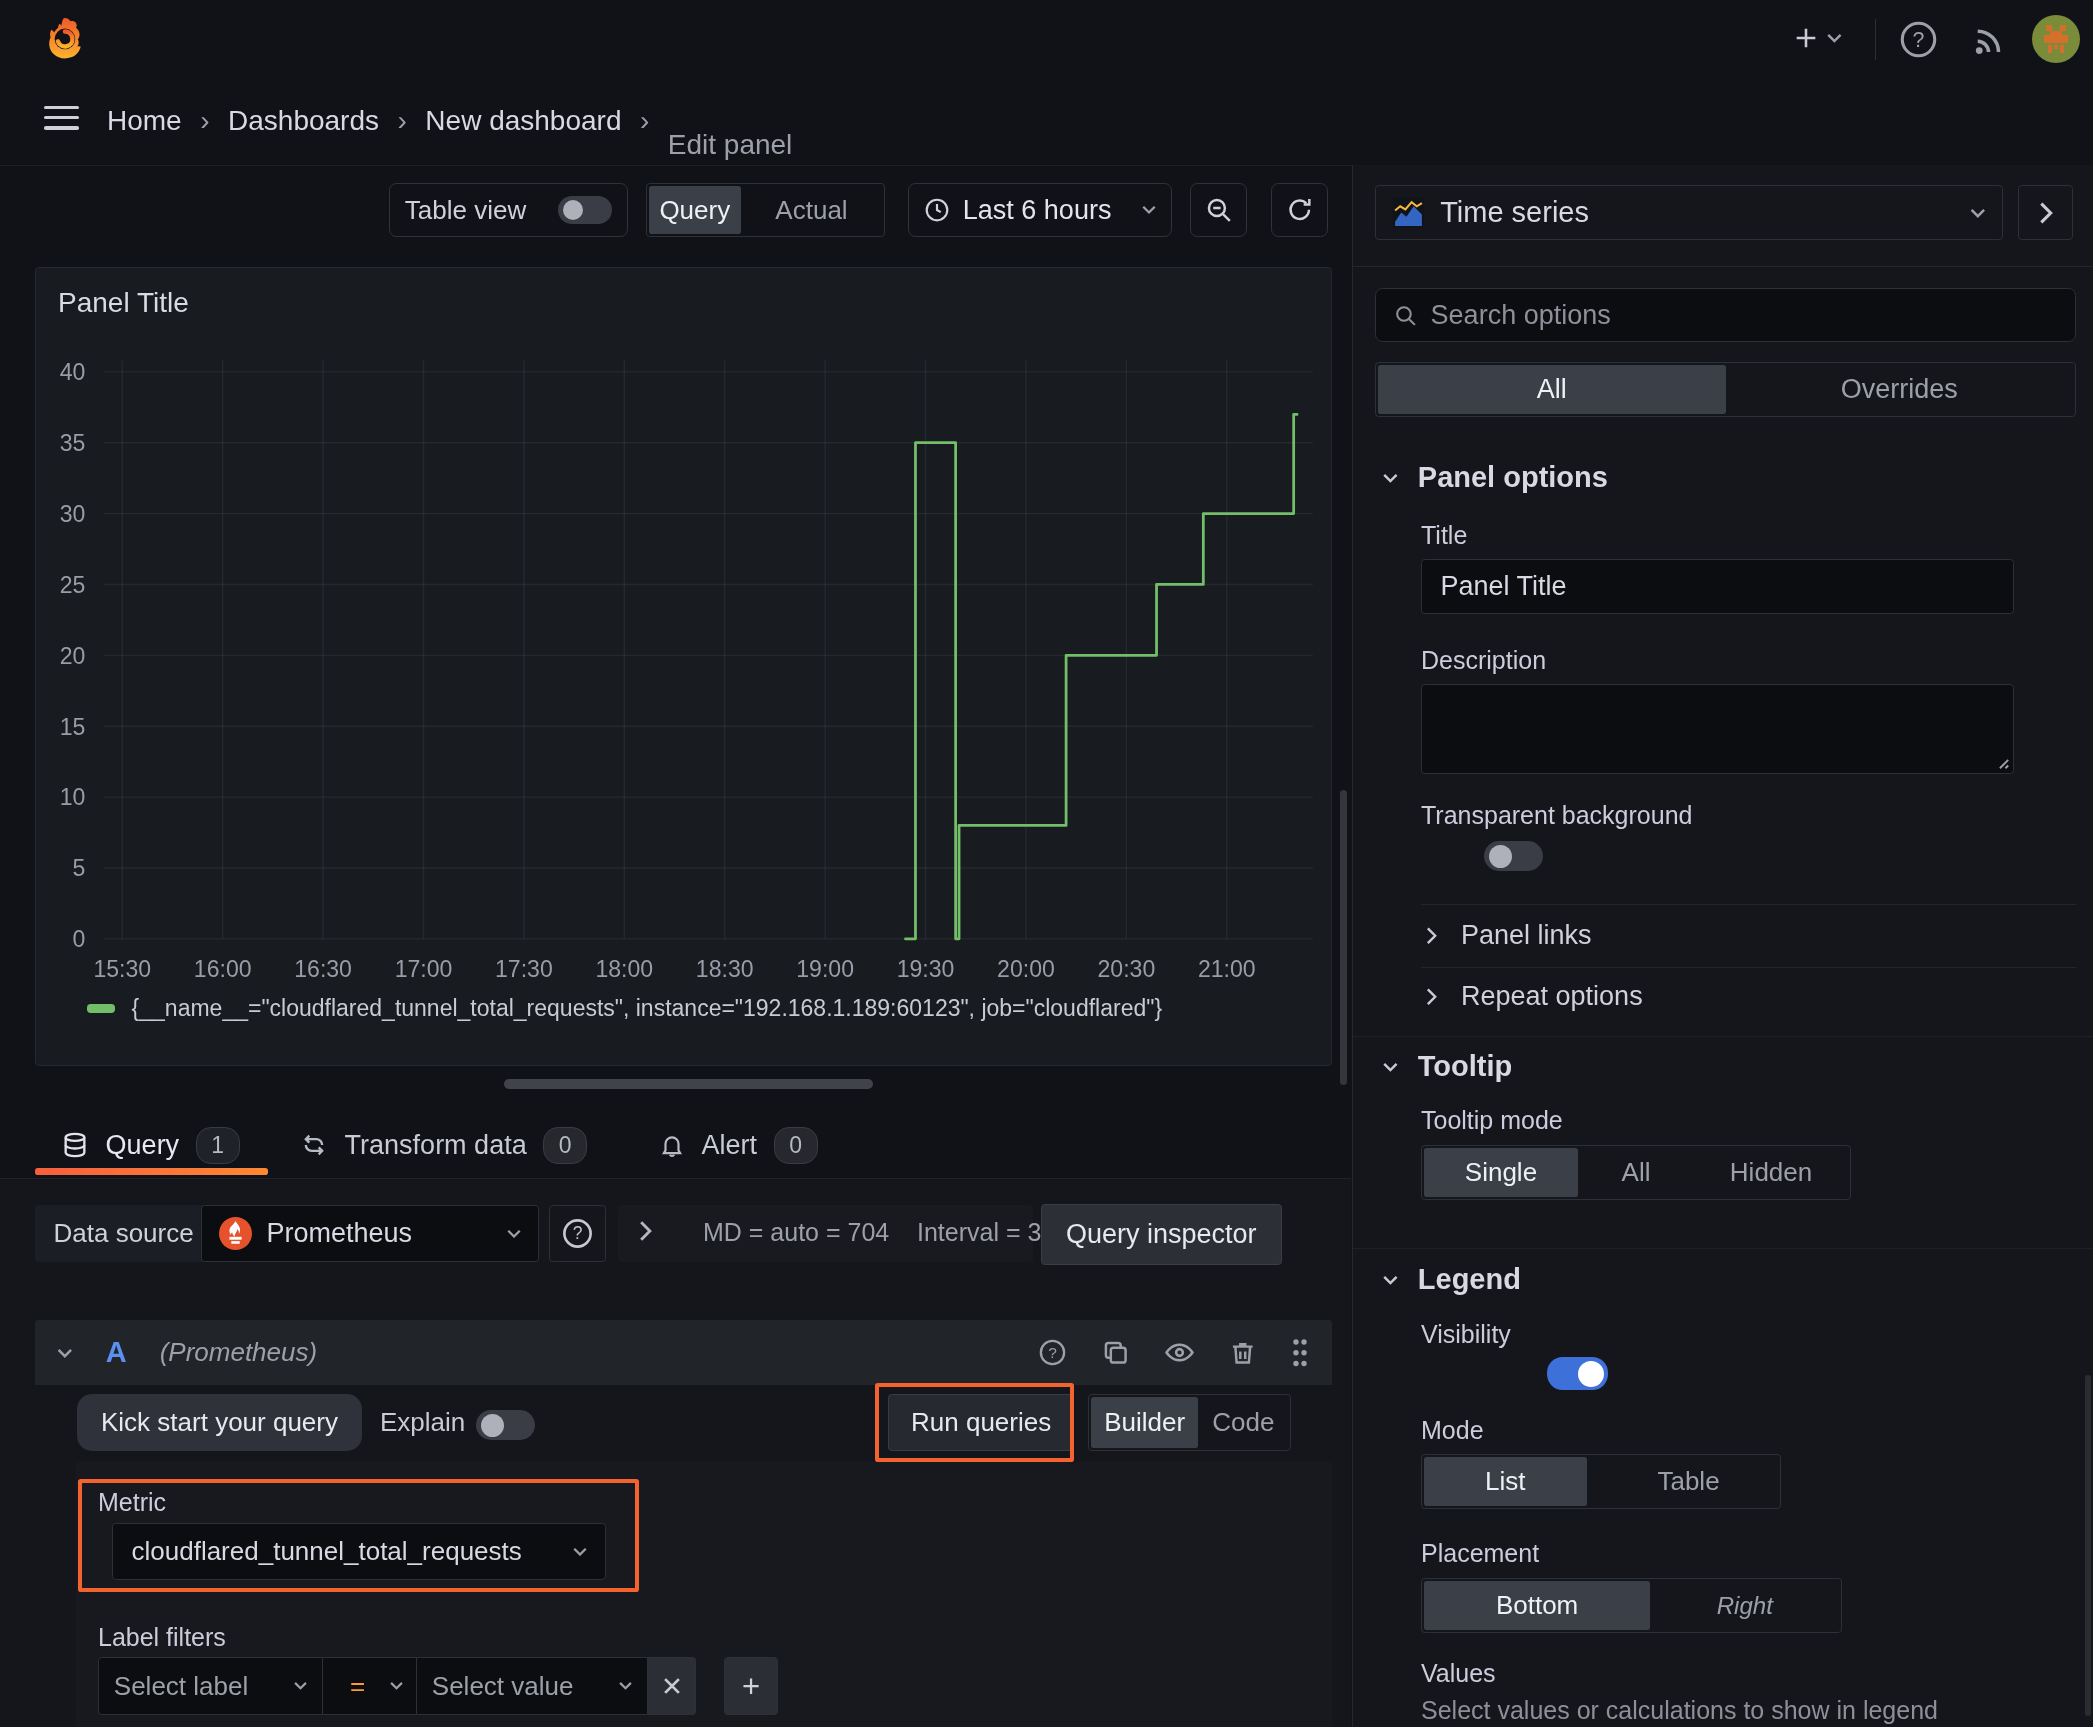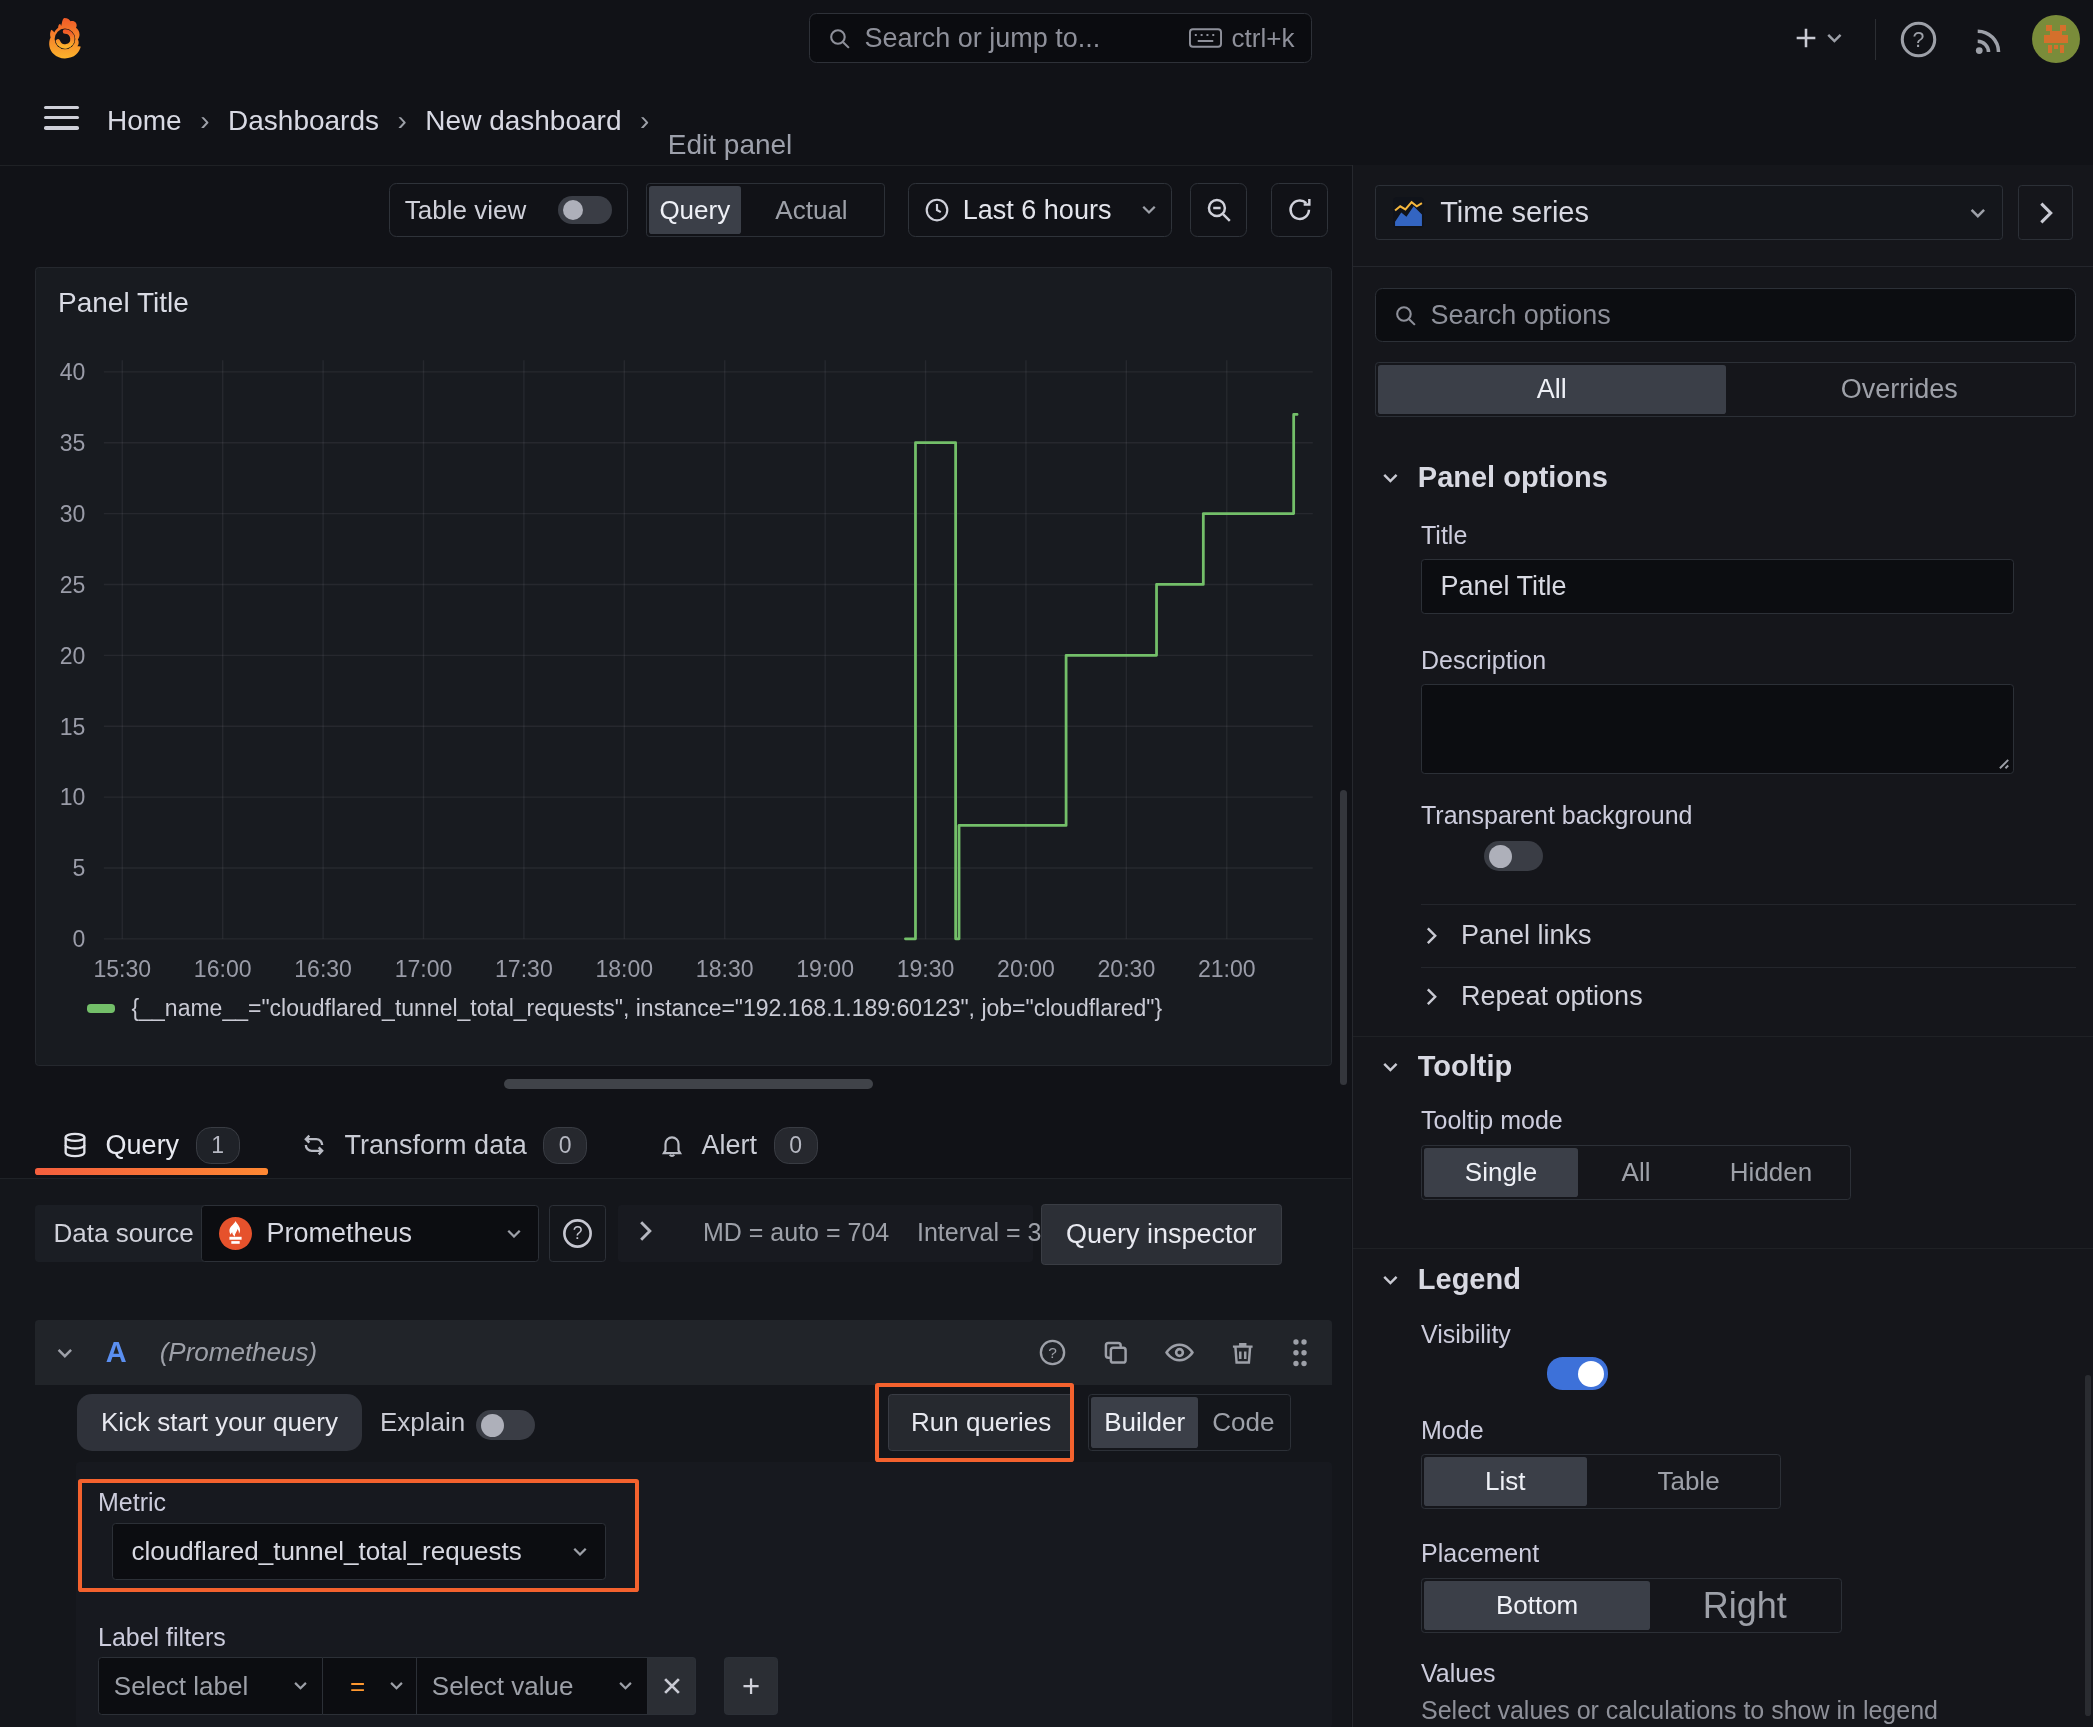--- a/index.html
+++ b/index.html
@@ -39,36 +39,20 @@
           <stop offset="0" stop-color="#fcb32c"></stop>
               <stop offset="1" stop-color="#f05a28"></stop>
         </linearGradient>
           </defs>
         <path fill="url(#glg)" d="M12 1.5c2 0 3 .9 3.4 1.8.6-.3 2-.4 2.8.7.7 1 .4 2.1 0 2.7.9.5 1.9 1.7 1.9 3.5 0 1-.4 2-.9 2.6.5.7.8 2.3-.2 3.5 1-.1 1.7.2 1.7.2s-.7 4-5 5.6c-3.1 1.2-6.8.6-9.1-1.7C4.3 18.1 3.6 14.5 5 11.7c-.7-2.3.4-4 .4-4s1 .5 1.5 1.4C7.6 7.6 9 6.6 9 6.6s-.2-1.6 1-2.1c0 0 .4.7.5 1.2C11 4.2 11 2.3 12 1.5z"></path>
         <circle cx="12.5" cy="12.5" r="5.4" fill="#111217"></circle>
         <path d="M12.5 8.6a3.9 3.9 0 1 1-3.7 5.1" fill="none" stroke="url(#glg)" stroke-width="2.3" stroke-linecap="round"></path>
       </svg>
     </span>
 
-    <div class="abs row" style="left:809px;top:13px;width:503px;height:50px;background:#0b0c10;border:0.9px solid #2e3138;border-radius:7.4px;padding:0 16.6px;">
-      <span style="margin-right:13px;">
-        <svg width="25" height="25" viewBox="0 0 24 24">
-            <circle cx="10.5" cy="10.5" r="6.5" fill="none" stroke="#8e909a" stroke-width="2"></circle>
-            <path d="M15.5 15.5 L21 21" stroke="#8e909a" stroke-width="2"></path>
-          </svg>
-      </span>
-      <span class="nowrap" style="font-size:27px;color:#8e909a;flex:1;">Search or jump to...</span>
-      <span style="margin-right:9.2px;">
-        <svg width="33" height="24" viewBox="0 0 34 24">
-            <rect x="1" y="3" width="32" height="18" rx="3" fill="none" stroke="#8e909a" stroke-width="2"></rect>
-            <path d="M6 9h2M12 9h2M18 9h2M24 9h2M9 15h16" stroke="#8e909a" stroke-width="2"></path>
-          </svg>
-      </span>
-      <span class="nowrap" style="font-size:26px;color:#8e909a;">ctrl+k</span>
-    </div>
 
     <span class="abs row ibtn" style="left:1792px;top:24px;gap:7.4px;">
       <svg width="28" height="28" viewBox="0 0 24 24">
           <path d="M12 4v16M4 12h16" stroke="#c9cad3" stroke-width="2.2"></path>
         </svg>
       <svg width="14.8" height="10" viewBox="0 0 12 8">
           <path d="M1 1.5 L6 6.5 L11 1.5" fill="none" stroke="#9da0a8" stroke-width="2"></path>
         </svg>
     </span>
     <span class="abs" style="left:1875px;top:18.5px;width:0.9px;height:41px;background:#2c2e33;"></span>
@@ -492,21 +476,21 @@
 
   <span class="abs nowrap" style="left:1421px;top:1416px;font-size:25px;color:#ccccdc;">Mode</span>
   <div class="abs seg-wrap" style="left:1421px;top:1454px;width:360px;height:55px;gap:12px;">
     <span class="seg sel" style="flex:1;font-size:26px;">List</span>
     <span class="seg" style="flex:1.1;font-size:26px;">Table</span>
   </div>
 
   <span class="abs nowrap" style="left:1421px;top:1539px;font-size:25px;color:#ccccdc;">Placement</span>
   <div class="abs seg-wrap" style="left:1421px;top:1578px;width:421px;height:55px;">
     <span class="seg sel" style="flex:1.2;font-size:26px;">Bottom</span>
-    <span class="seg" style="flex:1;font-size:36px;">Right</span>
+    <span class="seg" style="flex:1;font-size:24px;font-style:italic;">Right</span>
   </div>
 
   <span class="abs nowrap" style="left:1421px;top:1659px;font-size:25px;color:#ccccdc;">Values</span>
   <span class="abs nowrap" style="left:1421px;top:1696px;font-size:25px;color:#8e9099;">Select values or calculations to show in legend</span>
 
   <span class="abs" style="left:2085px;top:1375px;width:5.5px;height:341px;border-radius:2.8px;background:#2a2c31;"></span>
 </div>
 
 
 </body></html>

